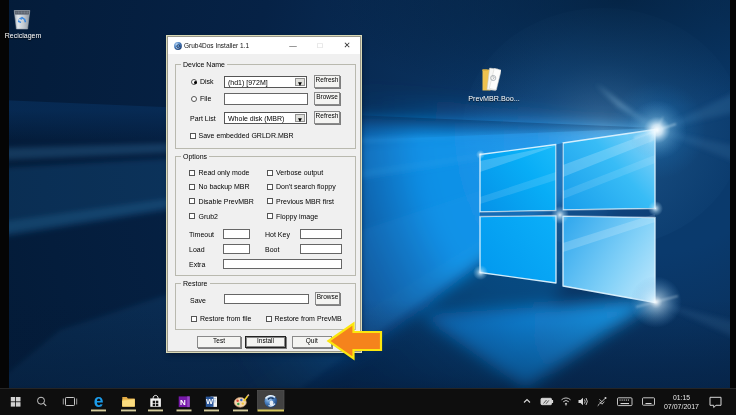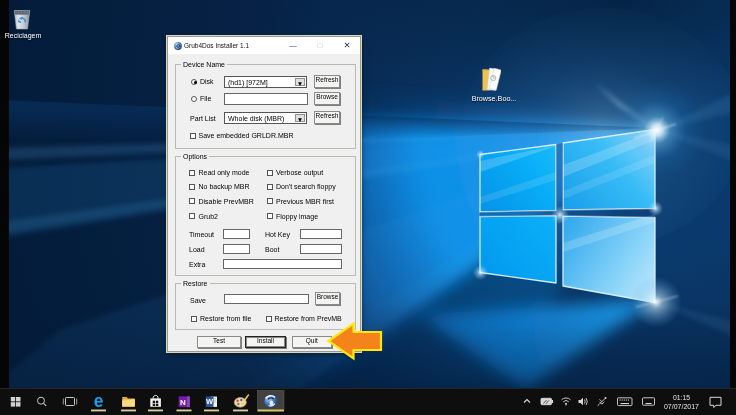--- a/index.html
+++ b/index.html
@@ -201,21 +201,21 @@
 <path d="M1.5,3.5 h4.5 l1,1.6 h-5.5 z" fill="#e0b13e"></path>
 <g transform="rotate(7 12 14)">
       <rect x="7.2" y="2.6" width="8.6" height="21.5" fill="#f7f7f5" stroke="#c9c9c4" stroke-width="0.5"></rect>
     </g>
 <g transform="rotate(14 15 14)">
       <rect x="10.5" y="3.2" width="7.2" height="20.5" fill="#fdfdfc" stroke="#d5d5d0" stroke-width="0.5"></rect>
     </g>
 <circle cx="12.2" cy="12" r="2.6" fill="none" stroke="#9aa0a6" stroke-width="0.7"></circle>
 <path d="M11.6,10.8 c1,-0.3 1.6,0.2 1.5,1 c-0.1,0.8 -0.9,1 -1.4,1.6" fill="none" stroke="#80868c" stroke-width="0.6"></path>
 </svg>
-<div class="lbl" style="left:460px;top:94px;width:68px;font-size:7.2px">Browse.Boo...</div>
+<div class="lbl" style="left:460px;top:94px;width:68px;font-size:7.2px">PrevMBR.Boo...</div>
 <div id="dlg">
  <div id="tbar">
   <svg style="position:absolute;left:6px;top:4.5px" width="8" height="8" viewBox="0 0 8 8">
    <defs>
           <radialGradient id="sph" cx="0.35" cy="0.3" r="0.8">
     <stop offset="0" stop-color="#c2ddf6"></stop>
             <stop offset="0.45" stop-color="#5288c8"></stop>
             <stop offset="1" stop-color="#16366a"></stop>
    </radialGradient>
         </defs>

